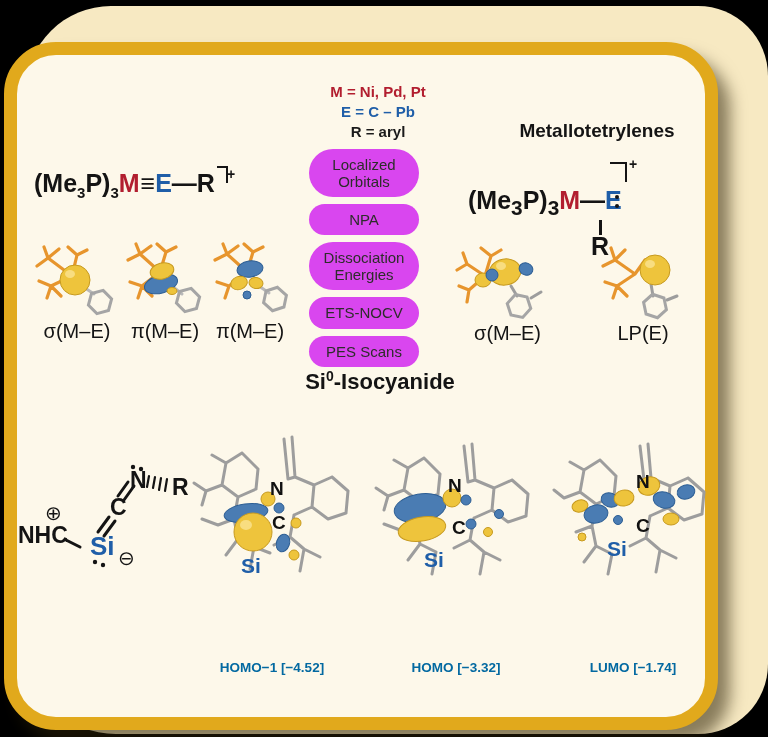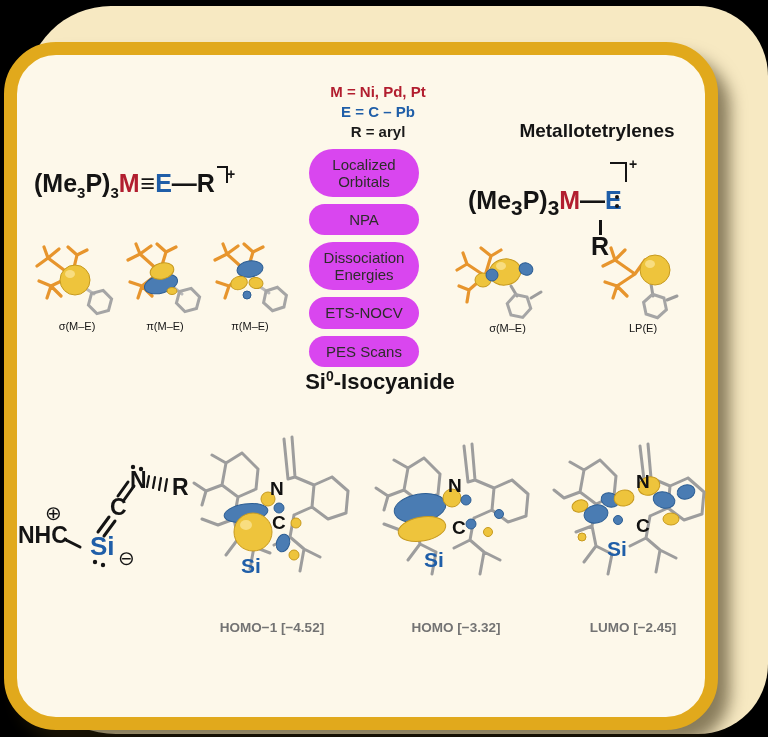--- a/index.html
+++ b/index.html
@@ -31,24 +31,24 @@
     border-top:2.5px solid #141414;border-right:2.5px solid #141414;}
   .fr-charge{position:absolute;left:161px;top:-2px;font-size:14px;}
   .lp{position:absolute;left:147px;top:37px;width:5px;}
   .lp i{display:block;width:4px;height:4px;border-radius:50%;background:#141414;margin-bottom:5px;}
   .vbond{position:absolute;left:131px;top:62px;width:3px;height:15px;background:#141414;}
   .fr-r{position:absolute;left:123px;top:74px;width:18px;text-align:center;}
   .pills{left:309px;top:149px;width:110px;}
   .pill{box-sizing:border-box;width:110px;background:#d946ef;border-radius:24px;
     color:#2d2d2a;font-size:15px;line-height:1.14;text-align:center;
     padding:7px 5px;margin-bottom:7px;display:flex;align-items:center;justify-content:center;min-height:31px;}
-  .orb-label{font-size:11px;color:#141414;}
+  .orb-label{font-size:20px;color:#141414;}
   .si-title{left:270px;top:368px;width:220px;font-size:22px;font-weight:bold;color:#141414;}
   .si-title sup{font-size:14px;}
-  .energy{font-size:13.5px;font-weight:600;color:#737373;}
+  .energy{font-size:13.5px;font-weight:600;color:#0369a1;margin-top:40px;}
   .qc-title{left:184px;top:658px;width:360px;font-size:35px;font-weight:bold;color:#111;}
   svg{display:block;}
   .ost{stroke:#e7952d;stroke-width:3.2;fill:none;stroke-linecap:round;}
   .gst{stroke:#9d9d9d;stroke-width:3;fill:none;stroke-linecap:round;}
   .gbond{stroke:#b9b9b9;stroke-width:3;stroke-linecap:round;}
   .ring{fill:none;stroke:#a5a5a5;stroke-width:3;}
   .yl{fill:#eec43c;stroke:#c79a1f;stroke-width:1;}
   .bl{fill:#4a7cb3;stroke:#2d5e94;stroke-width:1;}
   .hl{fill:#f9e28c;opacity:.85;}
   .atN{font-size:19px;font-weight:bold;fill:#111;}
@@ -207,15 +207,15 @@
     <ellipse class="yl" transform="translate(119,79)" rx="8" ry="6"></ellipse>
     <ellipse class="bl" transform="translate(134,52) rotate(-15)" rx="9" ry="7"></ellipse>
     <circle class="yl" cx="30" cy="97" r="4"></circle>
     <text class="atN" x="84" y="48">N</text>
     <text class="atN" x="84" y="92">C</text>
     <text class="atSi" x="55" y="116">Si</text>
   </svg>
 
   <div class="abs energy center" style="left:186px;top:620px;width:172px;">HOMO−1 [−4.52]</div>
   <div class="abs energy center" style="left:372px;top:620px;width:168px;">HOMO [−3.32]</div>
-  <div class="abs energy center" style="left:552px;top:620px;width:162px;">LUMO [−2.45]</div>
+  <div class="abs energy center" style="left:552px;top:620px;width:162px;">LUMO [−1.74]</div>
 
 </div>
 
 </body></html>

